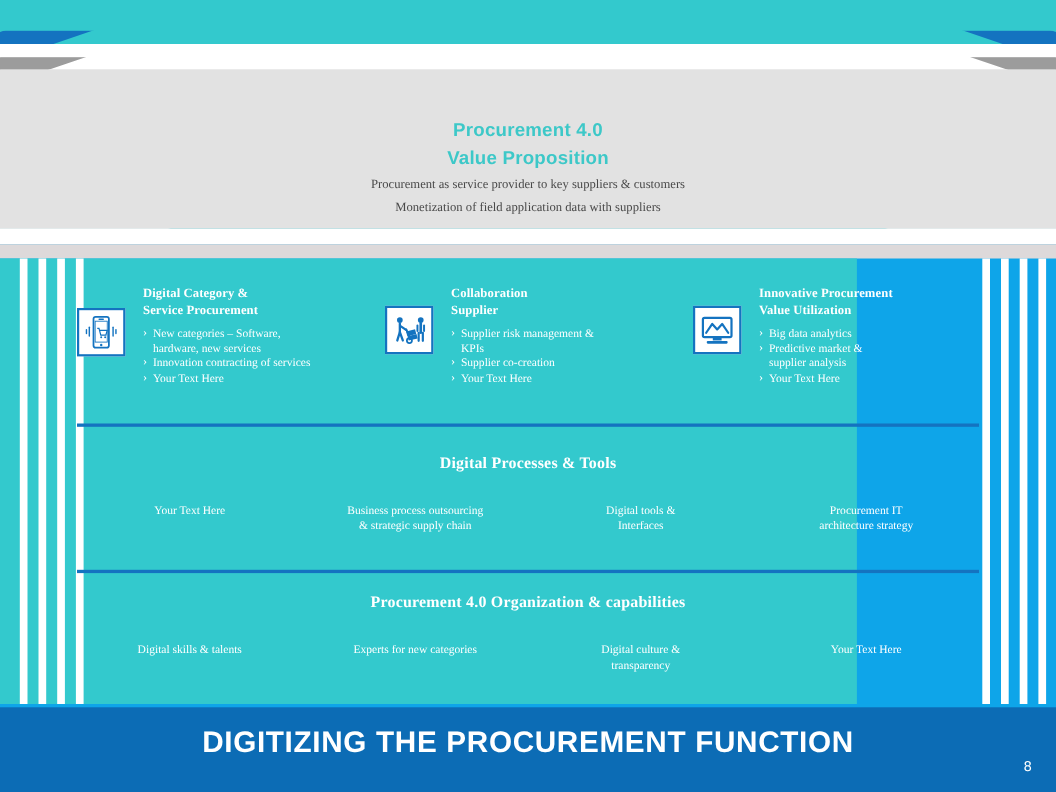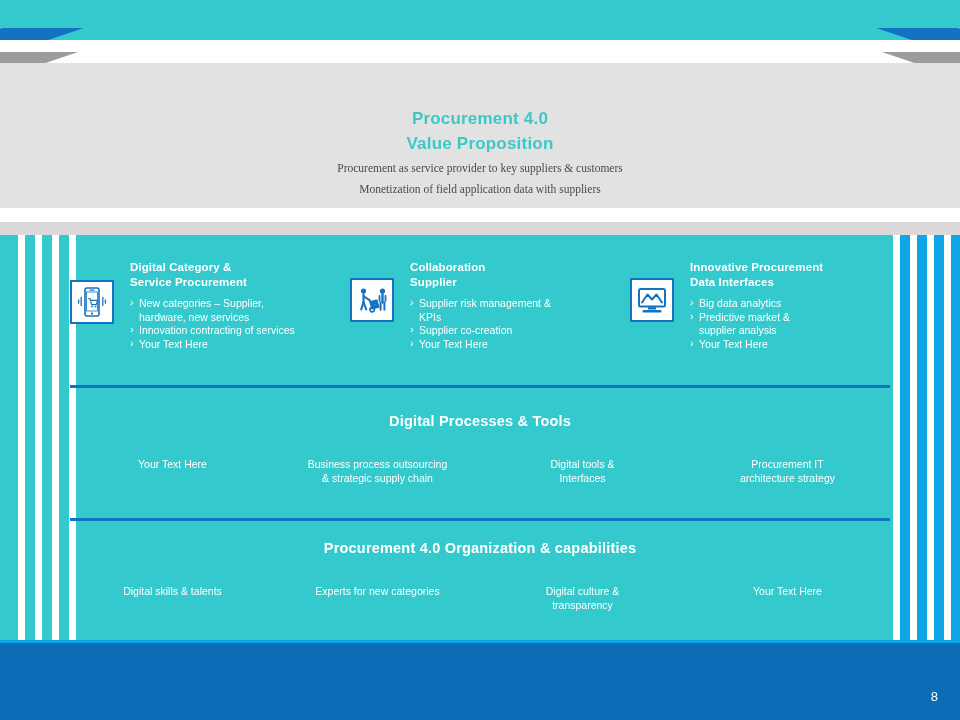--- a/index.html
+++ b/index.html
@@ -93,22 +93,23 @@
     position: absolute;
     left: 0; top: 222px;
     width: 960px; height: 13px;
     background: #ddd9da;
   }
 
   
   .body-zone {
     position: absolute;
     left: 0; top: 235px;
-    width: 900px; height: 405px;
+    width: 779px; height: 405px;
     background: #33c9cd;
+    font-family: Liberation Serif, serif;
   }
 
   .pillars { position: absolute; top: 0; height: 405px; display: flex; }
   .pillars.left  { left: 18px; }
   .pillars.right { left: 893px; }
   .pillar {
     width: 7px;
     height: 405px;
     background: #ffffff;
     margin-right: 10px;
@@ -284,21 +285,21 @@
                 <path d="M25.8 11.5v8"></path>
               <path d="M1.6 13.8v3.4"></path>
                 <path d="M28.4 13.8v3.4"></path>
             </g>
           </svg>
         </div>
         <div class="col-text">
           <div class="col-head">Digital Category &amp;</div>
           <div class="col-head">Service Procurement</div>
           <div class="col-list">
-            <div class="col-li">New categories – Supplier,
+            <div class="col-li">New categories – Software,
  hardware, new services</div>
             <div class="col-li">Innovation contracting of services</div>
             <div class="col-li">Your Text Here</div>
           </div>
         </div>
       </div>
 
       <div class="col c2">
         <div class="icon-box">
           <svg width="32" height="30" viewBox="0 0 32 30" aria-hidden="true">
@@ -338,21 +339,21 @@
         <div class="icon-box">
           <svg width="32" height="28" viewBox="0 0 32 28" aria-hidden="true">
             <rect x="3" y="3" width="26" height="17.5" rx="1.5" fill="none" stroke="#1473c0" stroke-width="2"></rect>
             <polyline points="6,16.5 11.5,8.5 16,13.5 20.5,8.5 26,16.5" fill="none" stroke="#1473c0" stroke-width="2" stroke-linejoin="round" stroke-linecap="round"></polyline>
             <rect x="12" y="21.2" width="8" height="2.3" fill="#1473c0"></rect>
             <rect x="6.5" y="24" width="19" height="2.4" rx="1" fill="#1473c0"></rect>
           </svg>
         </div>
         <div class="col-text">
           <div class="col-head">Innovative Procurement</div>
-          <div class="col-head">Data Interfaces</div>
+          <div class="col-head">Value Utilization</div>
           <div class="col-list">
             <div class="col-li">Big data analytics</div>
             <div class="col-li">Predictive market &amp;
  supplier analysis</div>
             <div class="col-li">Your Text Here</div>
           </div>
         </div>
       </div>
 
     </div>
@@ -381,16 +382,17 @@
         <div class="sec-item">Experts for new categories</div>
         <div class="sec-item">Digital culture &amp;
 transparency</div>
         <div class="sec-item">Your Text Here</div>
       </div>
     </div>
 
   </div>
 
   <div class="footer">
+    <div class="footer-title">DIGITIZING THE PROCUREMENT FUNCTION</div>
     <div class="page-num">8</div>
   </div>
 
 </div>
 
 </body></html>

